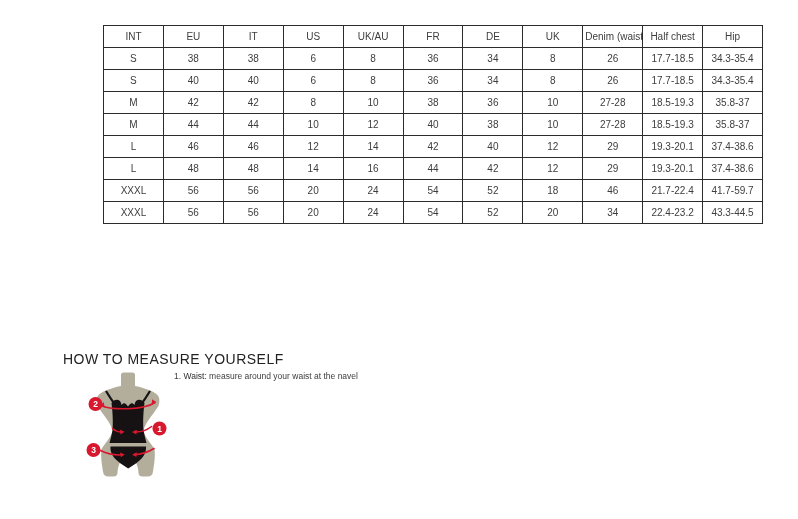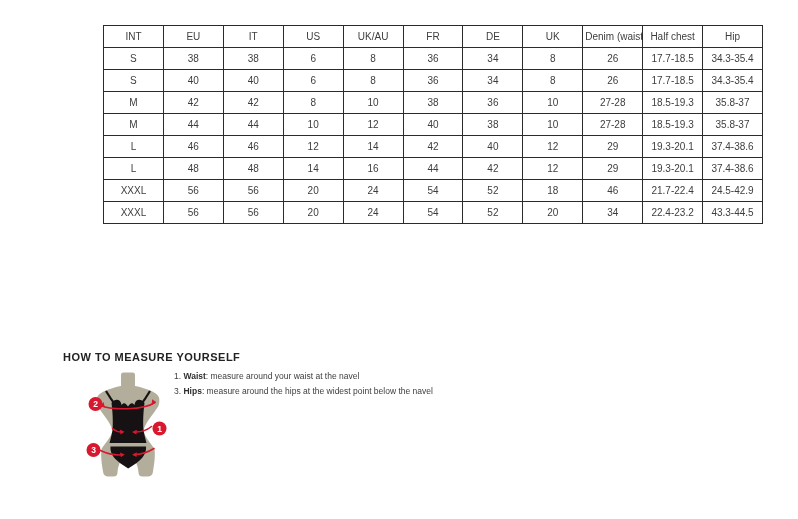--- a/index.html
+++ b/index.html
@@ -39,22 +39,22 @@
     vertical-align: middle;
     white-space: nowrap;
     overflow: hidden;
   }
 
   
   .measure-heading {
     position: absolute;
     left: 63px;
     top: 351px;
-    font-size: 11px;
-    font-weight: 700;
+    font-size: 14px;
+    font-weight: 400;
     letter-spacing: 0.5px;
     color: #222222;
   }
   .figure-wrap {
     position: absolute;
     left: 62px;
     top: 365px;
     width: 130px;
     height: 138px;
   }
@@ -64,21 +64,21 @@
     top: 369px;
     font-size: 8.5px;
     color: #3d3d3d;
   }
   .measure-item {
     height: 15px;
     line-height: 15px;
     white-space: nowrap;
   }
   .measure-item .label {
-    font-weight: 700;
+    font-weight: 400;
     color: #2e2e2e;
   }
 </style>
 </head>
 <body>
 
 <div class="page">
 
   <table class="size-chart">
       <thead>
@@ -179,21 +179,21 @@
           <td>XXXL</td>
           <td>56</td>
           <td>56</td>
           <td>20</td>
           <td>24</td>
           <td>54</td>
           <td>52</td>
           <td>18</td>
           <td>46</td>
           <td>21.7-22.4</td>
-          <td>24.5-42.9</td>
+          <td>41.7-59.7</td>
         </tr>
         <tr>
           <td>XXXL</td>
           <td>56</td>
           <td>56</td>
           <td>20</td>
           <td>24</td>
           <td>54</td>
           <td>52</td>
           <td>20</td>
@@ -253,16 +253,15 @@
       <circle cx="97.5" cy="63.5" r="7" fill="#d7182f"></circle>
       <text x="97.5" y="66.5" text-anchor="middle" font-size="8.5" font-weight="bold" fill="#ffffff">1</text>
 
       <circle cx="31.5" cy="85" r="7" fill="#d7182f"></circle>
       <text x="31.5" y="88" text-anchor="middle" font-size="8.5" font-weight="bold" fill="#ffffff">3</text>
     </svg>
   </div>
 
   <div class="measure-list">
       <div class="measure-item"><span class="num">1. </span><span class="label">Waist</span><span class="text">: measure around your waist at the navel</span></div>
-      <div class="measure-item"><span class="num">3. </span><span class="label">Hips</span><span class="text">: measure around the hips at the widest point below the navel</span></div>
     </div>
 
 </div>
 
 </body></html>

